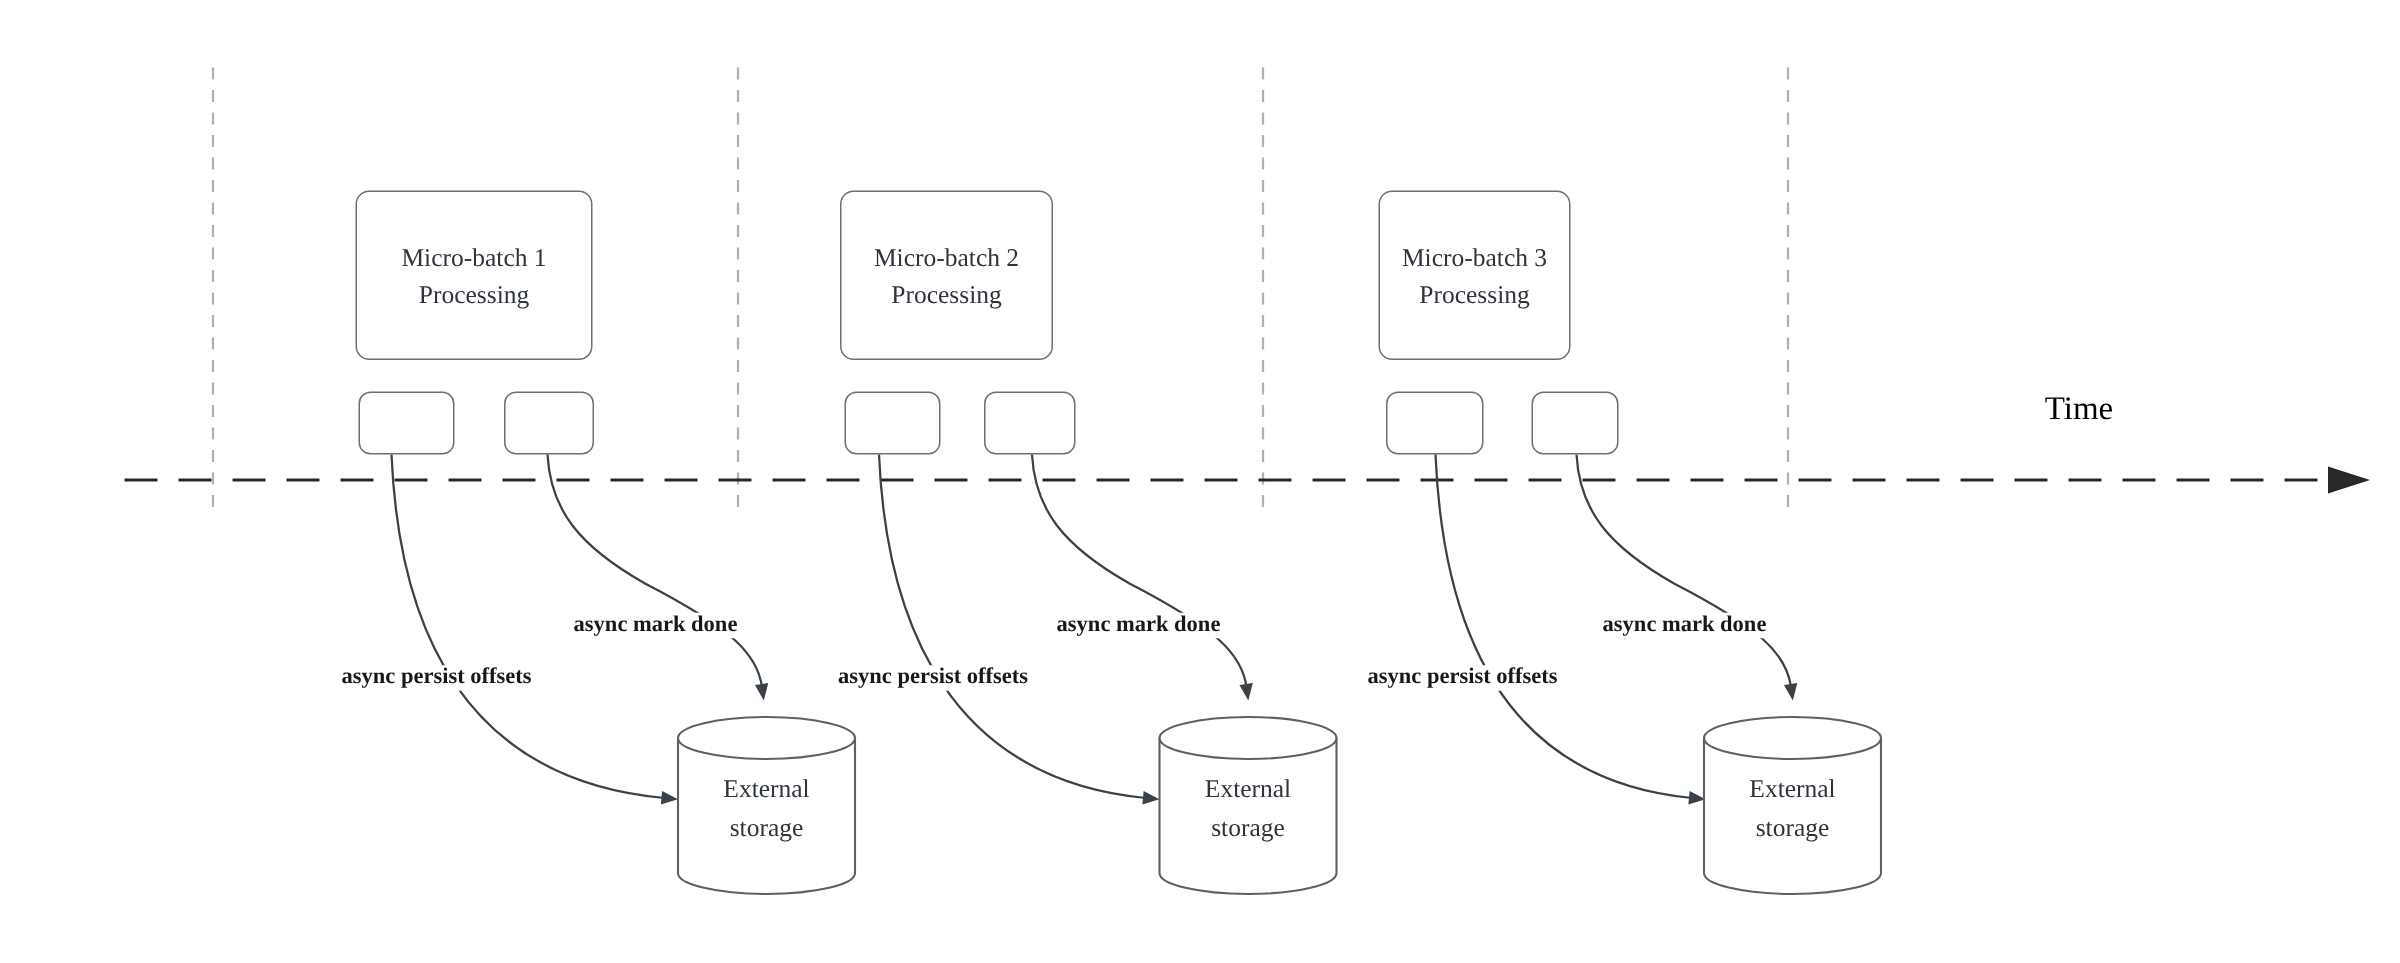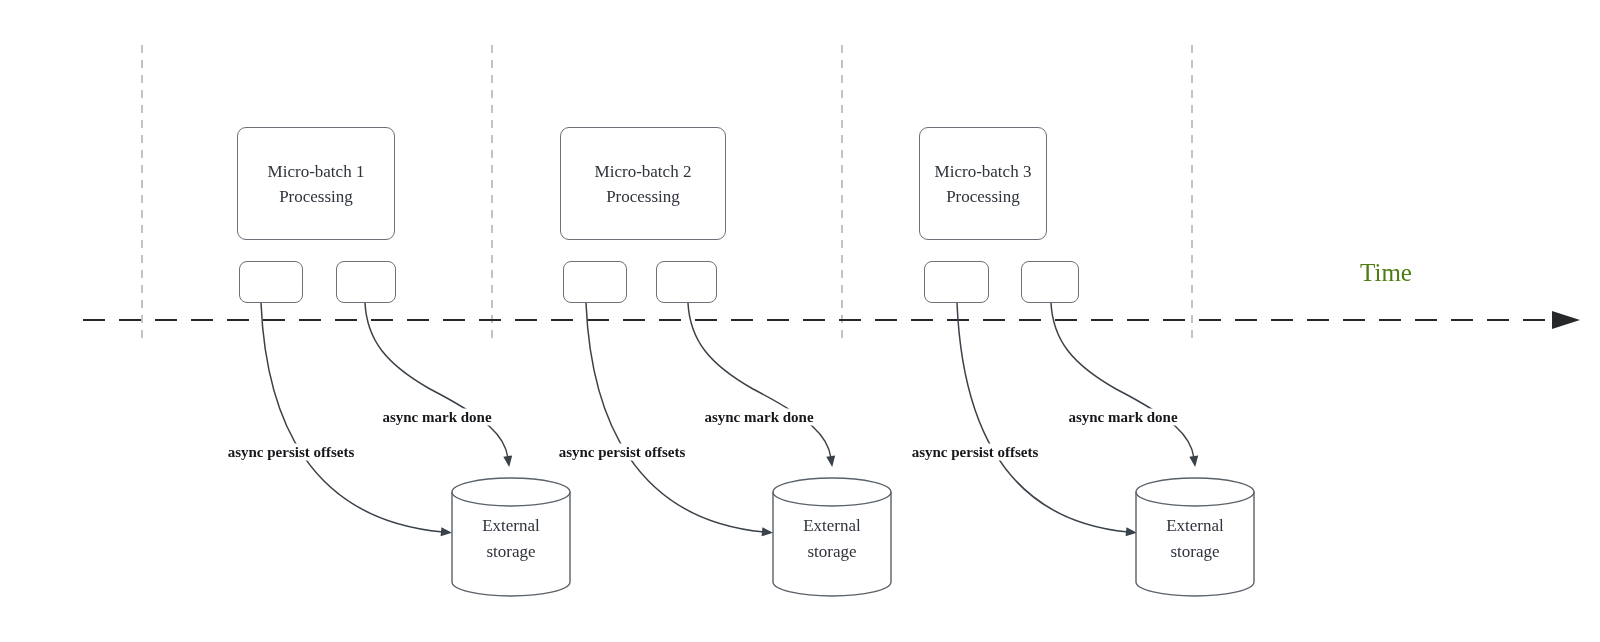--- a/index.html
+++ b/index.html
@@ -55,22 +55,22 @@
     text-align: center;
     white-space: pre-line;
     font-size: 17px;
     line-height: 26px;
     color: #2e343c;
   }
   .time-label {
     position: absolute;
     width: 80px;
     text-align: center;
-    font-size: 25px;
-    color: #4d7c0f;
+    font-size: 22px;
+    color: #000000;
   }
 </style>
 </head>
 <body>
 
 <div class="canvas">
 
   <svg class="layer" width="1600" height="642" viewBox="0 0 1600 642">
     <defs>
       <marker id="arrow" markerWidth="14" markerHeight="14" refX="3" refY="6" orient="auto" markerUnits="userSpaceOnUse">
@@ -113,21 +113,21 @@
     <div class="process-label">Micro-batch 1
 Processing</div>
   </div>
   <div class="mini-box" style="left:239px; top:261px; width:64px; height:42px;"></div>
   <div class="mini-box" style="left:336px; top:261px; width:60px; height:42px;"></div>
   <div class="edge-label" style="left:291px; top:424px;">async persist offsets</div>
   <div class="edge-label" style="left:437px; top:389px;">async mark done</div>
   <div class="storage-label" style="left:511px; top:513px;">External
 storage</div>
 
-  <div class="process-box" style="left:560px; top:127px; width:166px; height:113px;">
+  <div class="process-box" style="left:560px; top:127px; width:142px; height:113px;">
     <div class="process-label">Micro-batch 2
 Processing</div>
   </div>
   <div class="mini-box" style="left:563px; top:261px; width:64px; height:42px;"></div>
   <div class="mini-box" style="left:656px; top:261px; width:61px; height:42px;"></div>
   <div class="edge-label" style="left:622px; top:424px;">async persist offsets</div>
   <div class="edge-label" style="left:759px; top:389px;">async mark done</div>
   <div class="storage-label" style="left:832px; top:513px;">External
 storage</div>
 

